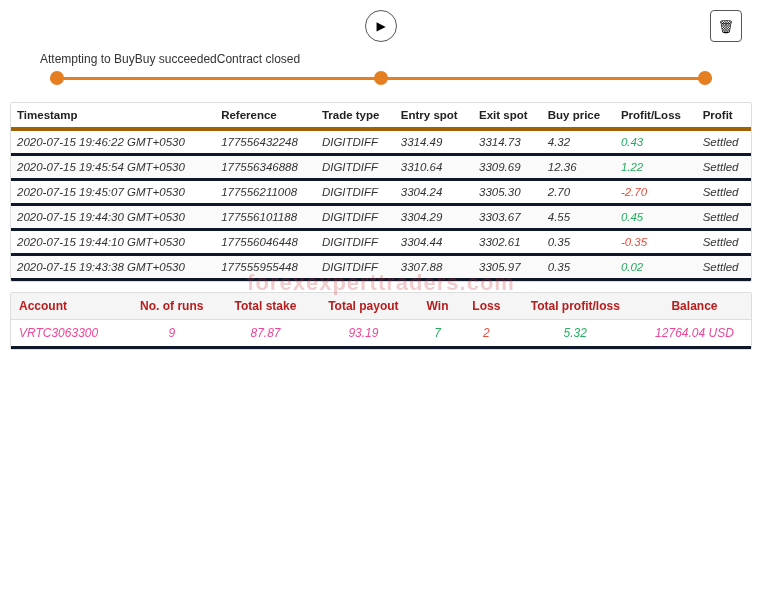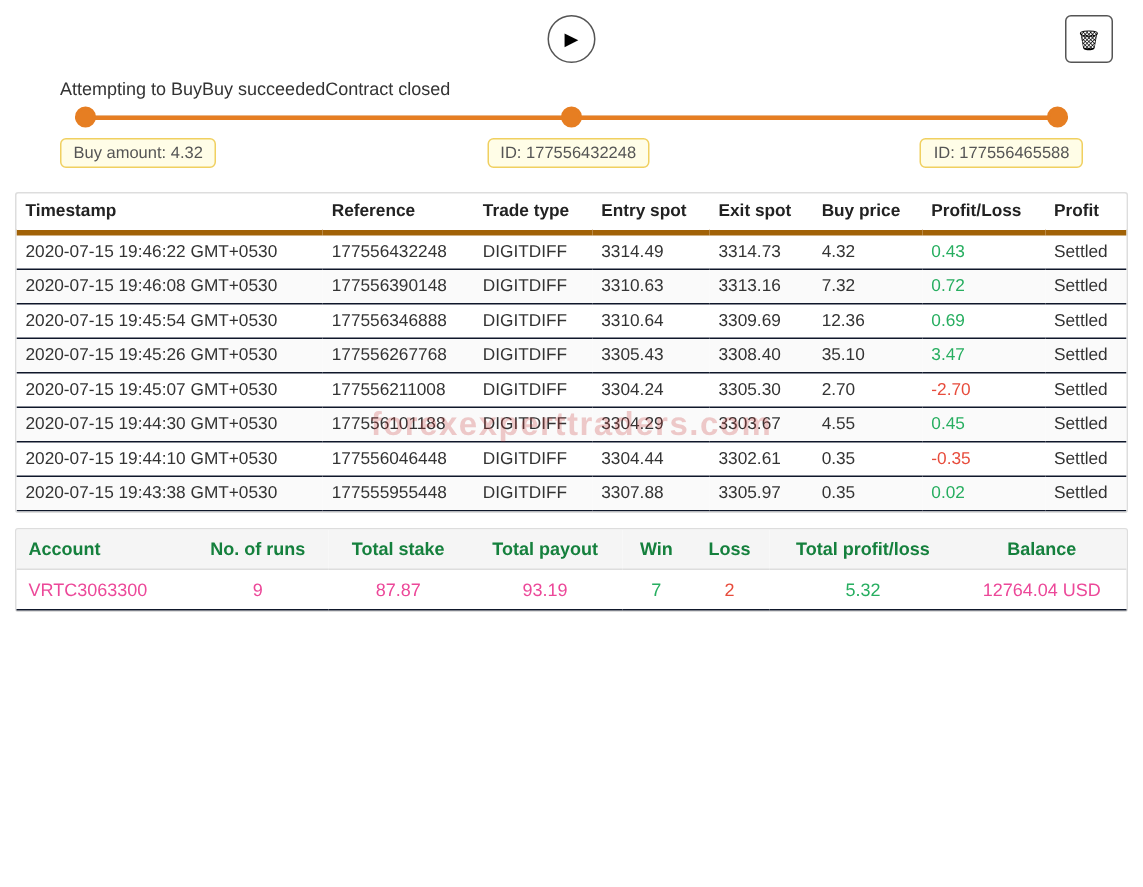--- a/index.html
+++ b/index.html
@@ -154,21 +154,22 @@
       color: #222;
       text-align: left;
       padding: 6px 6px;
       border-bottom: 4px solid #a16207;
       white-space: nowrap;
       position: sticky;
       top: 0;
       background: #fff;
     }
     tbody tr {
-      border-bottom: 1px solid #0f172a;
+      border-bottom: 3px solid #0f172a;
+      font-style: italic;
     }
     tbody tr:nth-child(even) { background: #fafafa; }
     tbody td {
       padding: 5px 6px;
       white-space: nowrap;
       color: #333;
     }
     .profit-pos { color: #27ae60; }
     .profit-neg { color: #e74c3c; }
     
@@ -191,21 +192,21 @@
       border-radius: 2px;
     }
     .footer-table {
       width: 100%;
       border-collapse: collapse;
       font-size: 12px;
     }
     .footer-table thead th {
       background: #f5f5f5;
       font-weight: bold;
-      color: #15803d;
+      color: #b91c1c;
       text-align: center;
       padding: 6px 8px;
       border-bottom: 1px solid #ddd;
       position: static;
     }
     .footer-table tbody td {
       text-align: center;
       padding: 6px 8px;
       color: #ec4899;
     }
@@ -241,25 +242,20 @@
       <span class="progress-label">Contract closed</span>
     </div>
     <div class="progress-track-wrapper">
       <div class="progress-line-bg"></div>
       <div class="progress-line-fill"></div>
       <div class="progress-dots">
         <div class="progress-dot"></div>
         <div class="progress-dot"></div>
         <div class="progress-dot"></div>
       </div>
-    </div>
-    <div class="progress-sublabels">
-      <span class="progress-sublabel">Buy amount: 4.32</span>
-      <span class="progress-sublabel">ID: 177556432248</span>
-      <span class="progress-sublabel">ID: 177556465588</span>
     </div>
   </div>
 
   <div class="table-wrapper">
     <table>
       <thead>
         <tr>
           <th>Timestamp</th>
           <th>Reference</th>
           <th>Trade type</th>
@@ -275,47 +271,27 @@
             <td>2020-07-15 19:46:22 GMT+0530</td>
             <td>177556432248</td>
             <td>DIGITDIFF</td>
             <td>3314.49</td>
             <td>3314.73</td>
             <td>4.32</td>
             <td class="profit-pos">0.43</td>
             <td>Settled</td>
           </tr>
           <tr>
-            <td>2020-07-15 19:46:08 GMT+0530</td>
-            <td>177556390148</td>
-            <td>DIGITDIFF</td>
-            <td>3310.63</td>
-            <td>3313.16</td>
-            <td>7.32</td>
-            <td class="profit-pos">0.72</td>
-            <td>Settled</td>
-          </tr>
-          <tr>
             <td>2020-07-15 19:45:54 GMT+0530</td>
             <td>177556346888</td>
             <td>DIGITDIFF</td>
             <td>3310.64</td>
             <td>3309.69</td>
             <td>12.36</td>
-            <td class="profit-pos">0.69</td>
-            <td>Settled</td>
-          </tr>
-          <tr>
-            <td>2020-07-15 19:45:26 GMT+0530</td>
-            <td>177556267768</td>
-            <td>DIGITDIFF</td>
-            <td>3305.43</td>
-            <td>3308.40</td>
-            <td>35.10</td>
-            <td class="profit-pos">3.47</td>
+            <td class="profit-pos">1.22</td>
             <td>Settled</td>
           </tr>
           <tr>
             <td>2020-07-15 19:45:07 GMT+0530</td>
             <td>177556211008</td>
             <td>DIGITDIFF</td>
             <td>3304.24</td>
             <td>3305.30</td>
             <td>2.70</td>
             <td class="profit-neg">-2.70</td>

